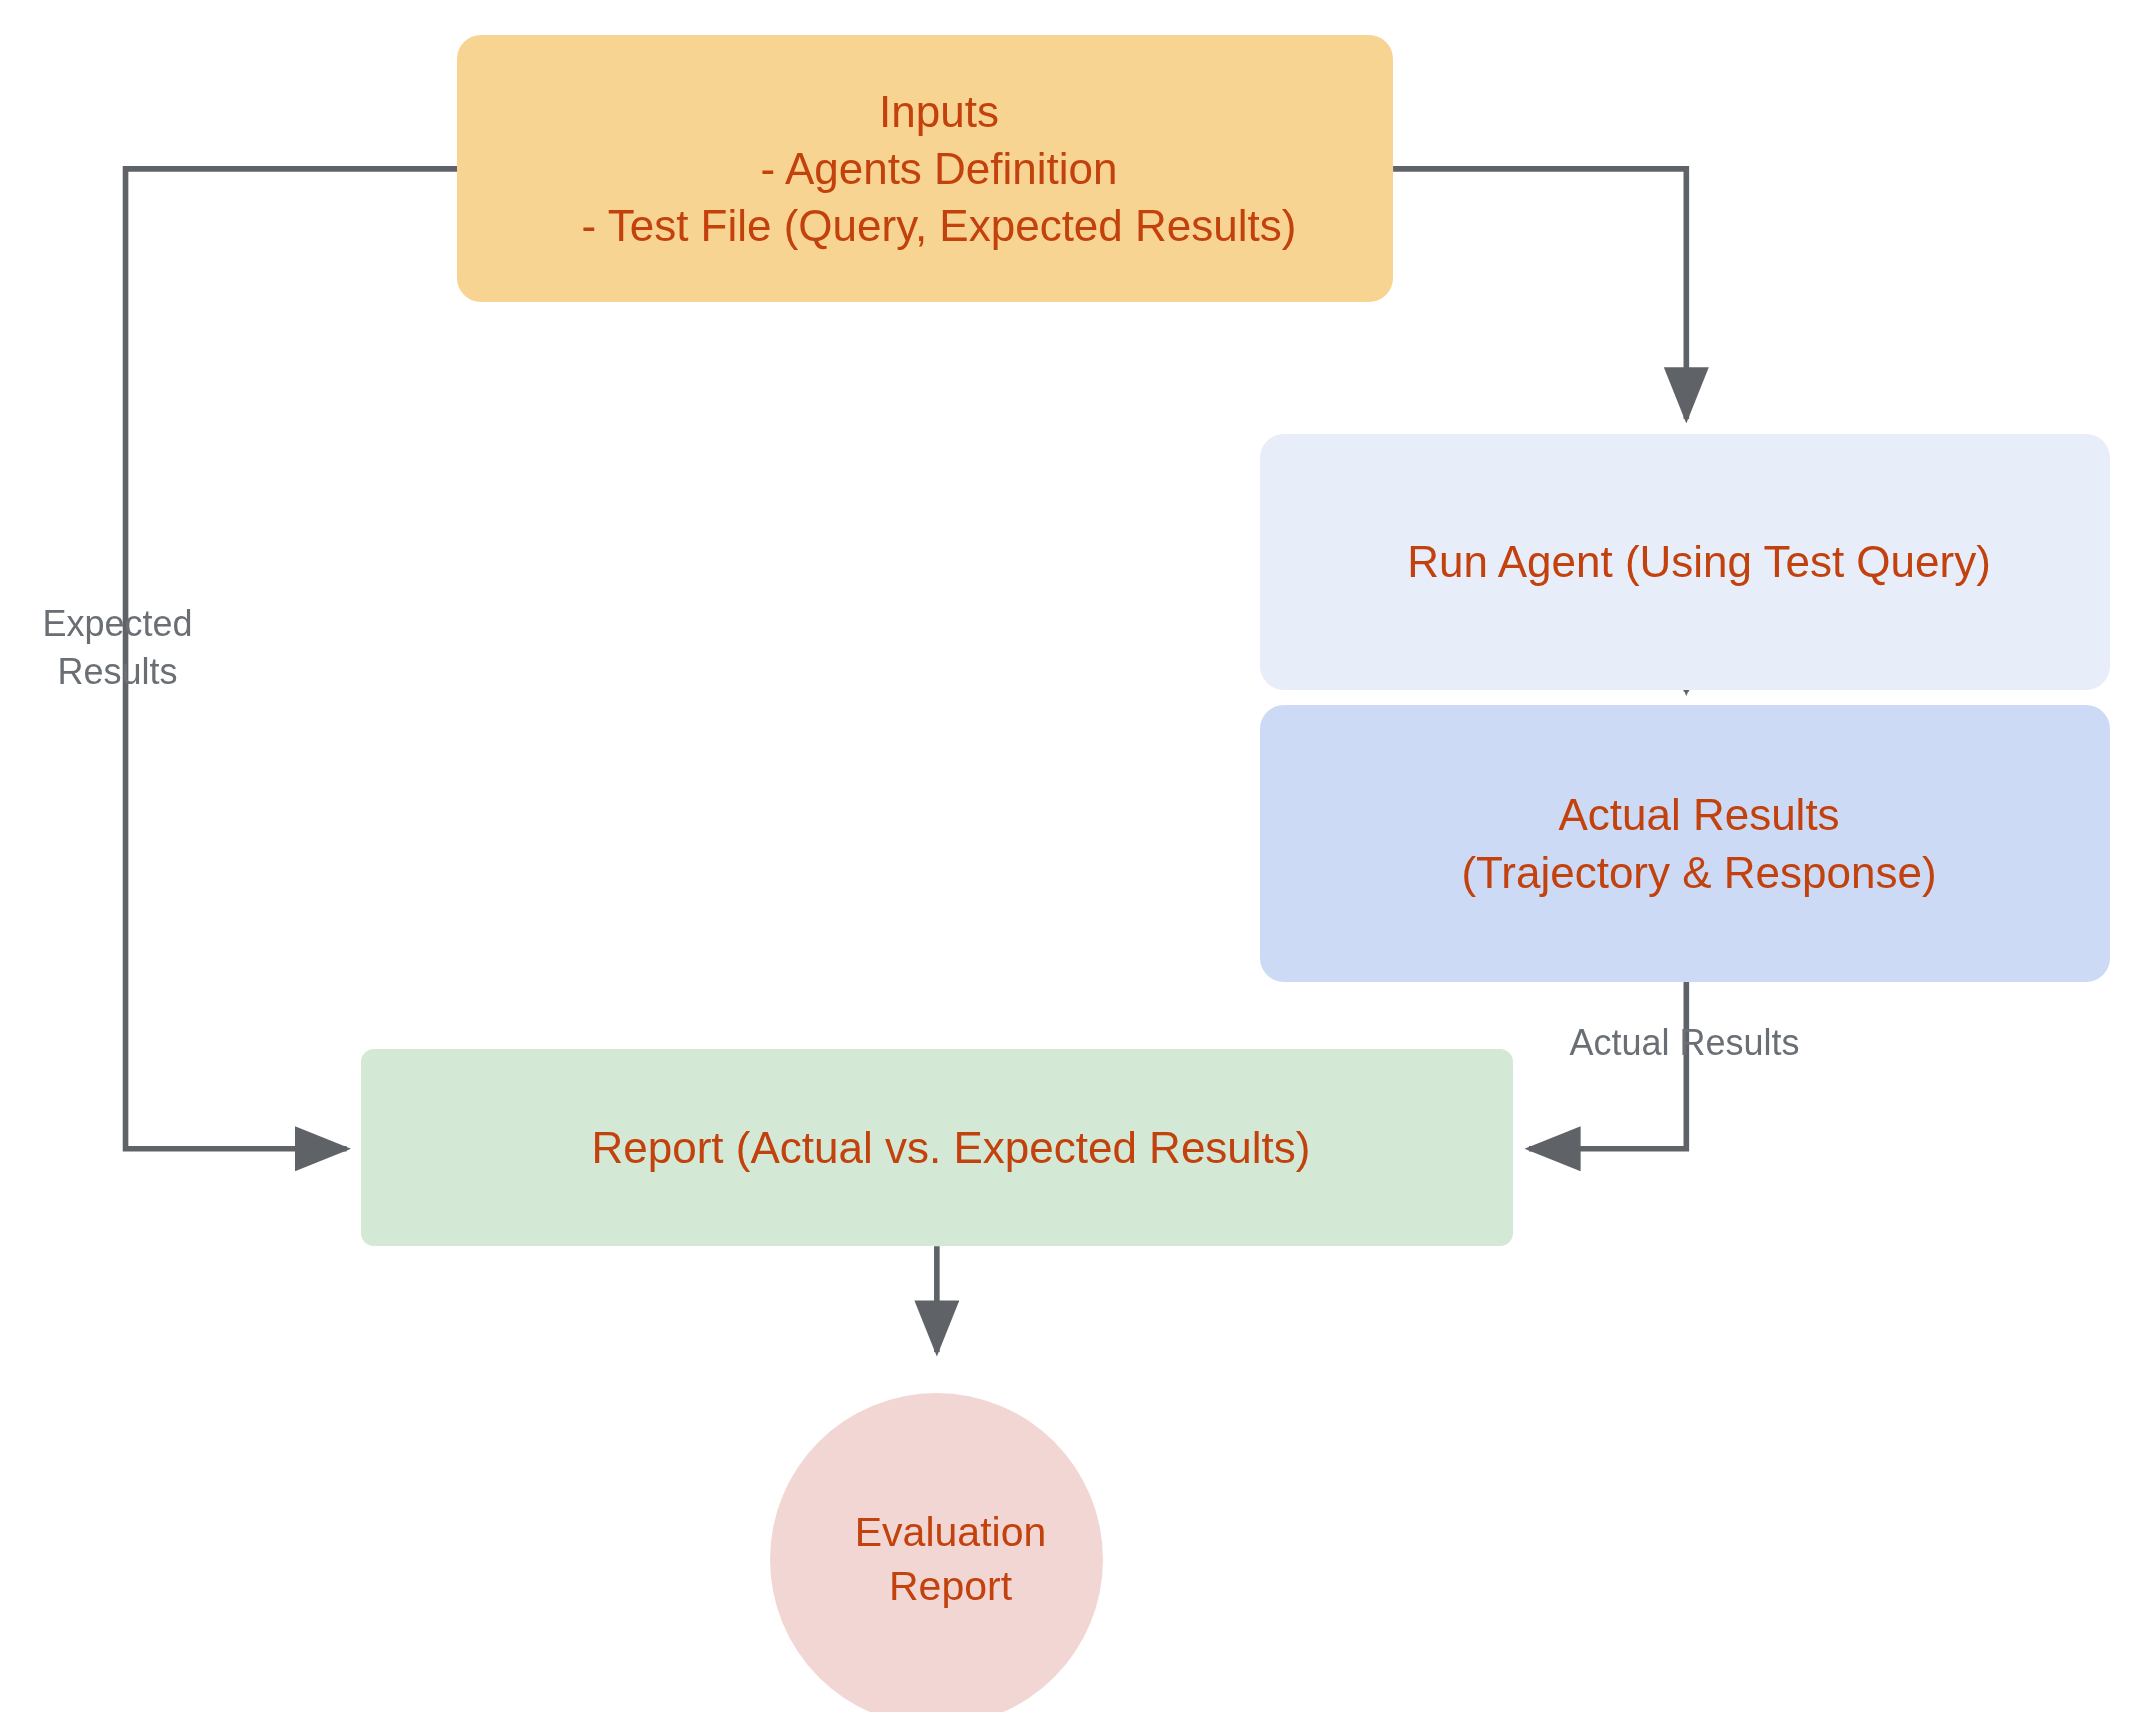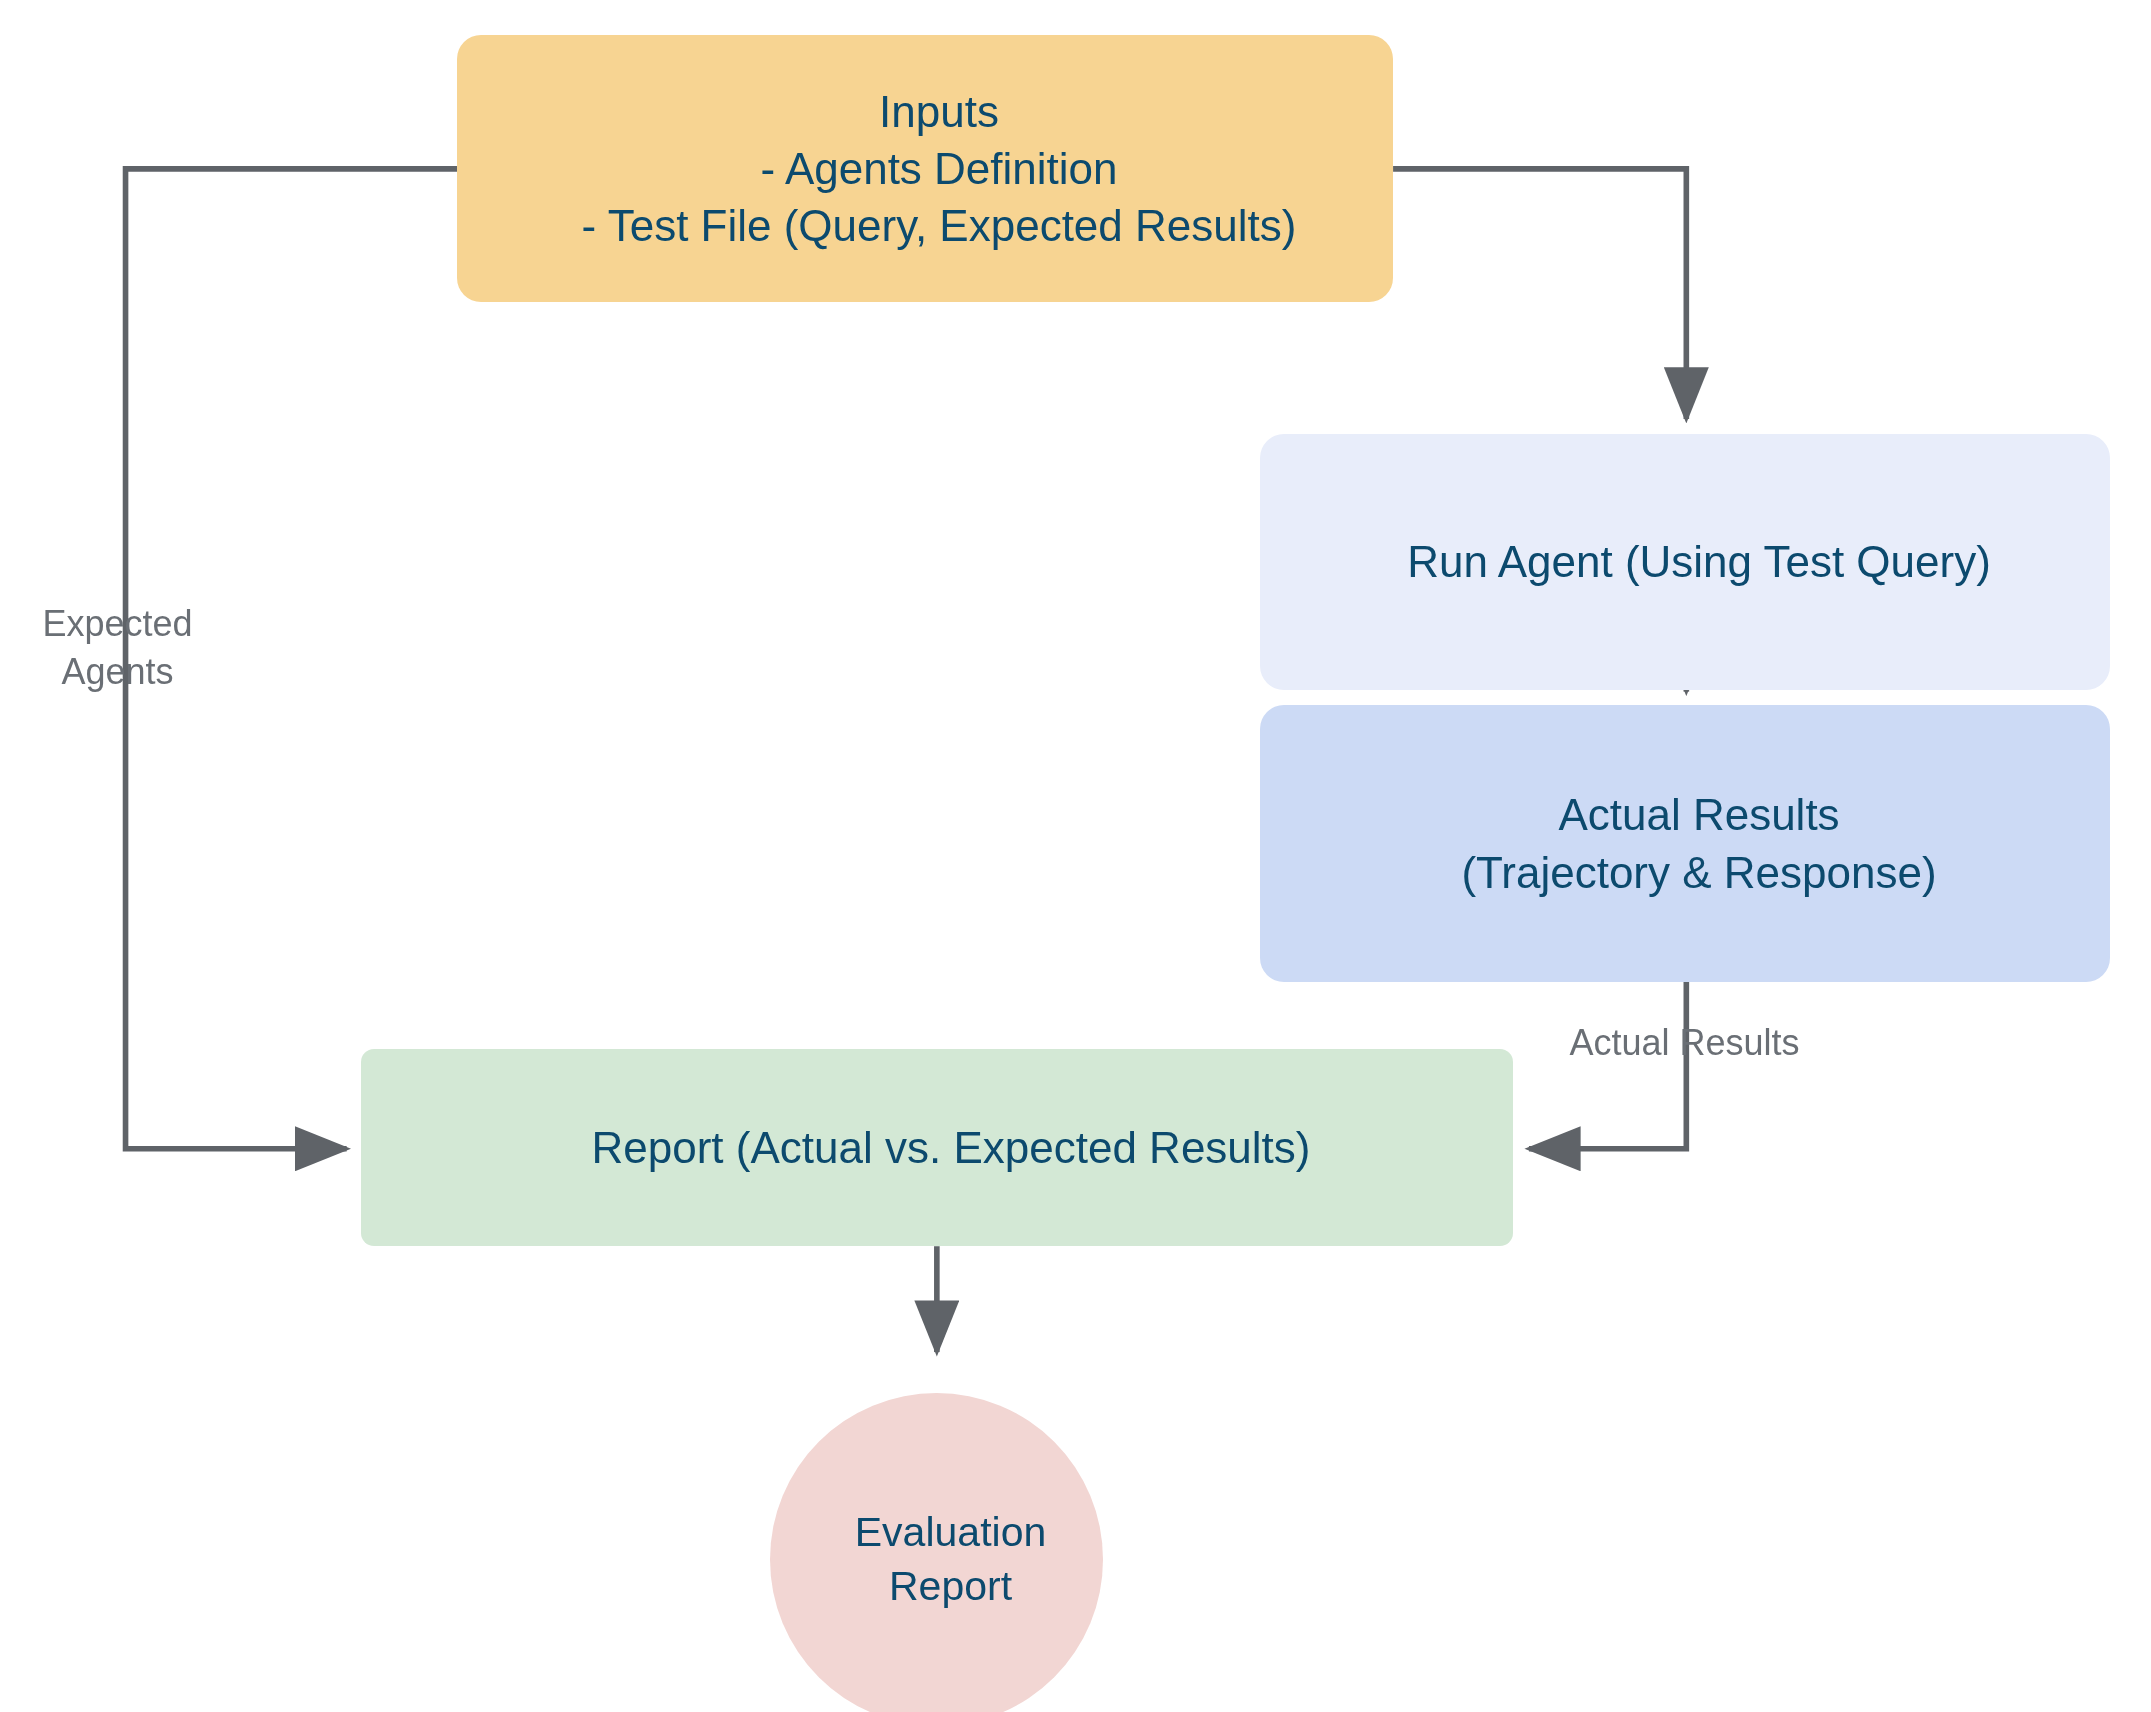--- a/index.html
+++ b/index.html
@@ -26,21 +26,21 @@
     height: 1713px;
     pointer-events: none;
   }
   .node {
     position: absolute;
     box-sizing: border-box;
     display: flex;
     align-items: center;
     justify-content: center;
     text-align: center;
-    color: #0c4a6e;
+    color: #c2410c;
     font-family: "Liberation Sans", sans-serif;
     line-height: 1.30;
     white-space: pre-line;
     padding-left: 28px;
   }
   .node-inputs {
     left: 457px;
     top: 35px;
     width: 936px;
     height: 267px;
@@ -135,18 +135,18 @@
 
   <div class="node node-actual-results">Actual Results
 (Trajectory &amp; Response)</div>
 
   <div class="node node-compare">Report (Actual vs. Expected Results)</div>
 
   <div class="node node-eval-report">Evaluation
 Report</div>
 
   <div class="edge-label edge-label-expected">Expected
-Agents</div>
+Results</div>
 
   <div class="edge-label edge-label-actual">Actual Results</div>
 
 </div>
 
 
 </body></html>

